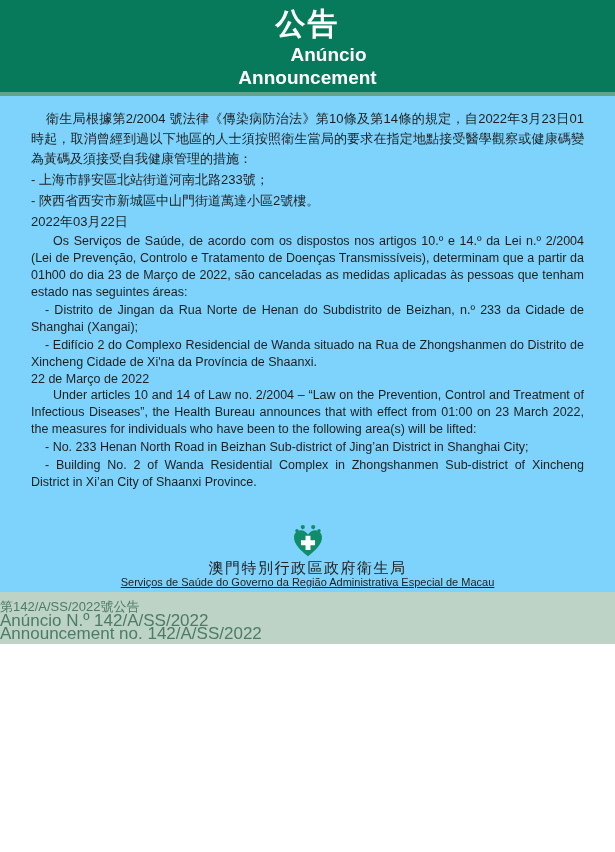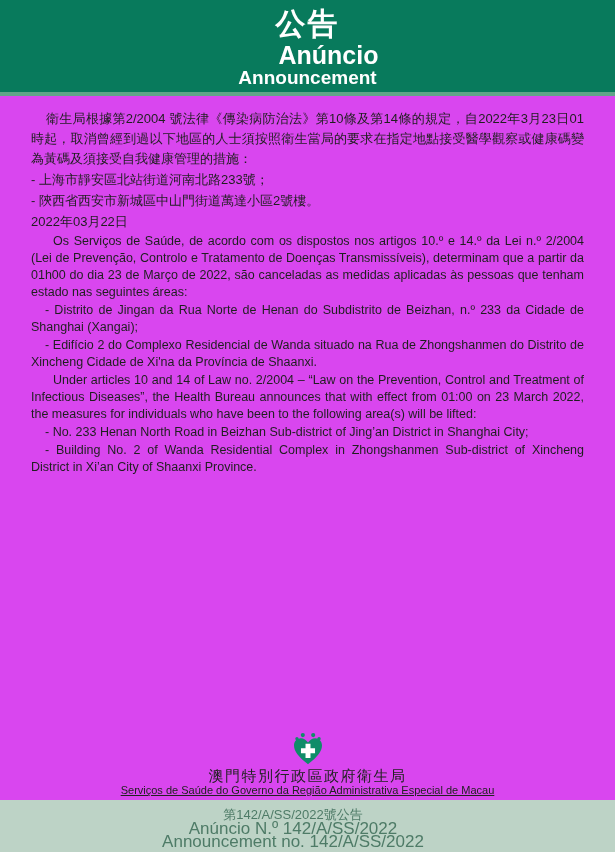--- a/index.html
+++ b/index.html
@@ -4,22 +4,22 @@
 <style>
   html, body {
     margin: 0;
     padding: 0;
     background: #ffffff;
     font-family: "Liberation Sans", "DejaVu Sans", sans-serif;
   }
   .page {
     position: relative;
     width: 615px;
-    height: 852px;
-    background: #d946ef;
+    height: 644px;
+    background: #7dd3fc;
     overflow: hidden;
     margin: 0 auto;
   }
   
   .header {
     background: #087a5c;
     border-bottom: 4px solid #61a489;
     height: 92px;
     text-align: center;
     color: #ffffff;
@@ -27,21 +27,21 @@
     padding-top: 0;
   }
   .h-zh {
     font-size: 30px;
     font-weight: bold;
     line-height: 40px;
     padding-top: 4px;
     letter-spacing: 2px;
   }
   .h-pt {
-    font-size: 25px;
+    font-size: 19px;
     font-weight: bold;
     line-height: 22px;
     margin-left: 42px;
   }
   .h-en {
     font-size: 19px;
     font-weight: bold;
     line-height: 23px;
   }
   
@@ -114,21 +114,21 @@
   
   .ref-bar {
     position: absolute;
     left: 0;
     right: 0;
     bottom: 0;
     height: 52px;
     background: #bdd3c6;
     box-sizing: border-box;
     padding: 7px 29px 0 0;
-    text-align: center;
+    text-align: left;
     color: #4e7b67;
   }
   .ref-zh {
     font-size: 13px;
     line-height: 15px;
   }
   .ref-pt, .ref-en {
     font-size: 17px;
     line-height: 13px;
   }
@@ -146,20 +146,21 @@
 
   <main class="body">
     <p class="zh para-zh">衛生局根據第2/2004 號法律《傳染病防治法》第10條及第14條的規定，自2022年3月23日01時起，取消曾經到過以下地區的人士須按照衛生當局的要求在指定地點接受醫學觀察或健康碼變為黃碼及須接受自我健康管理的措施：</p>
     <p class="zh bullet-zh">- 上海市靜安區北站街道河南北路233號；</p>
     <p class="zh bullet-zh">- 陝西省西安市新城區中山門街道萬達小區2號樓。</p>
     <p class="zh date-zh">2022年03月22日</p>
 
     <p class="para">Os Serviços de Saúde, de acordo com os dispostos nos artigos 10.º e 14.º da Lei n.º 2/2004 (Lei de Prevenção, Controlo e Tratamento de Doenças Transmissíveis), determinam que a partir da 01h00 do dia 23 de Março de 2022, são canceladas as medidas aplicadas às pessoas que tenham estado nas seguintes áreas:</p>
     <p class="bullet">- Distrito de Jingan da Rua Norte de Henan do Subdistrito de Beizhan, n.º 233 da Cidade de Shanghai (Xangai);</p>
     <p class="bullet">- Edifício 2 do Complexo Residencial de Wanda situado na Rua de Zhongshanmen do Distrito de Xincheng Cidade de Xi'na da Província de Shaanxi.</p>
+    <p class="date">22 de Março de 2022</p>
 
     <p class="para">Under articles 10 and 14 of Law no. 2/2004 – “Law on the Prevention, Control and Treatment of Infectious Diseases”, the Health Bureau announces that with effect from 01:00 on 23 March 2022, the measures for individuals who have been to the following area(s) will be lifted:</p>
     <p class="bullet">- No. 233 Henan North Road in Beizhan Sub-district of Jing’an District in Shanghai City;</p>
     <p class="bullet">- Building No. 2 of Wanda Residential Complex in Zhongshanmen Sub-district of Xincheng District in Xi’an City of Shaanxi Province.</p>
   </main>
 
   <div class="org-block">
     <span class="logo">
       <svg viewBox="0 0 40 42" width="32" height="34" xmlns="http://www.w3.org/2000/svg" aria-hidden="true">
         <g fill="#108c69">

